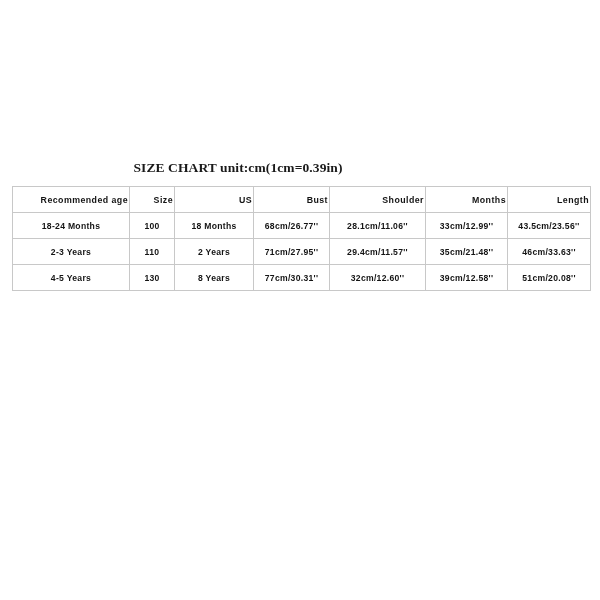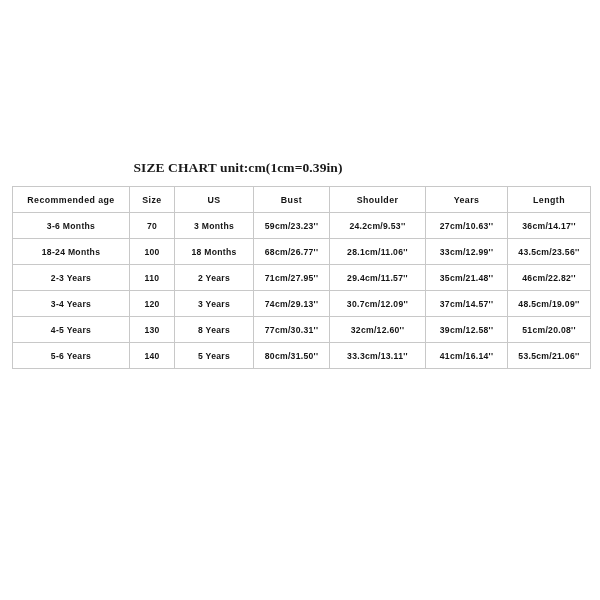--- a/index.html
+++ b/index.html
@@ -56,20 +56,21 @@
     vertical-align: middle;
     height: 25px;
     padding: 0 1px;
     letter-spacing: 0.3px;
     white-space: nowrap;
     overflow: hidden;
   }
   .size-table th {
     font-size: 8.8px;
     letter-spacing: 0.45px;
+    text-align: right;
   }
   .col-age   { width: 116px; }
   .col-size  { width: 44px; }
   .col-us    { width: 78px; }
   .col-bust  { width: 75px; }
   .col-shoulder { width: 95px; }
   .col-sleeve   { width: 81px; }
   .col-length   { width: 82px; }
 </style>
 </head>
@@ -89,75 +90,48 @@
       <col class="col-sleeve">
       <col class="col-length">
     </colgroup>
     <thead>
       <tr id="header-row">
           <th>Recommended age</th>
           <th>Size</th>
           <th>US</th>
           <th>Bust</th>
           <th>Shoulder</th>
-          <th>Years</th>
+          <th>Months</th>
           <th>Length</th>
         </tr>
     </thead>
     <tbody id="table-body">
-        <tr>
-          <td>3-6 Months</td>
-          <td>70</td>
-          <td>3 Months</td>
-          <td>59cm/23.23''</td>
-          <td>24.2cm/9.53''</td>
-          <td>27cm/10.63''</td>
-          <td>36cm/14.17''</td>
-        </tr>
         <tr>
           <td>18-24 Months</td>
           <td>100</td>
           <td>18 Months</td>
           <td>68cm/26.77''</td>
           <td>28.1cm/11.06''</td>
           <td>33cm/12.99''</td>
           <td>43.5cm/23.56''</td>
         </tr>
         <tr>
           <td>2-3 Years</td>
           <td>110</td>
           <td>2 Years</td>
           <td>71cm/27.95''</td>
           <td>29.4cm/11.57''</td>
           <td>35cm/21.48''</td>
-          <td>46cm/22.82''</td>
-        </tr>
-        <tr>
-          <td>3-4 Years</td>
-          <td>120</td>
-          <td>3 Years</td>
-          <td>74cm/29.13''</td>
-          <td>30.7cm/12.09''</td>
-          <td>37cm/14.57''</td>
-          <td>48.5cm/19.09''</td>
+          <td>46cm/33.63''</td>
         </tr>
         <tr>
           <td>4-5 Years</td>
           <td>130</td>
           <td>8 Years</td>
           <td>77cm/30.31''</td>
           <td>32cm/12.60''</td>
           <td>39cm/12.58''</td>
           <td>51cm/20.08''</td>
         </tr>
-        <tr>
-          <td>5-6 Years</td>
-          <td>140</td>
-          <td>5 Years</td>
-          <td>80cm/31.50''</td>
-          <td>33.3cm/13.11''</td>
-          <td>41cm/16.14''</td>
-          <td>53.5cm/21.06''</td>
-        </tr>
       </tbody>
   </table>
 
 </div>
 
 </body></html>

